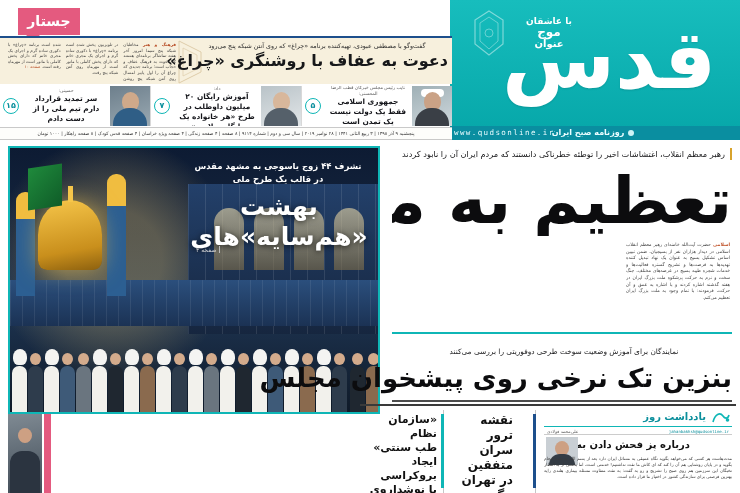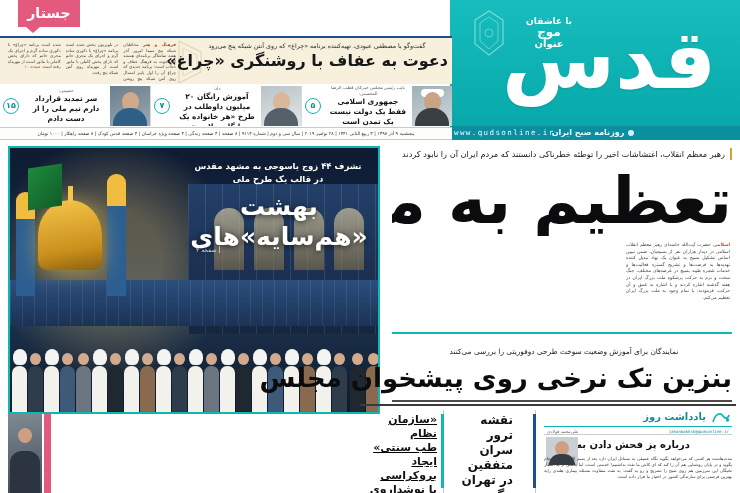--- a/index.html
+++ b/index.html
@@ -99,21 +99,21 @@
     color: #eafdff;
     font-size: 7.5px;
     letter-spacing: 1.4px;
     font-family: "DejaVu Sans Mono", monospace;
     z-index: 5;
   }
 
   
   .jostar-tab {
     position: absolute;
-    top: 0; left: 18px;
+    top: 8px; left: 18px;
     width: 62px; height: 27px;
     background: #e45a7f;
     color: #ffffff;
     font-size: 14px;
     line-height: 26px;
     text-align: center;
     font-weight: bold;
   }
   .jostar-tab::after {
     content: "";
@@ -615,21 +615,20 @@
     background: #1d4f8c;
   }
 
   
   .tebb {
     position: absolute;
     top: 410px; right: 296px;
     width: 84px; height: 83px;
     border-right: 1px solid #c6c6c6;
     padding-right: 6px;
-    text-decoration: underline;
   }
   .tebb-head {
     font-size: 11px;
     line-height: 14px;
     font-weight: bold;
     color: #111111;
     text-align: right;
     padding-top: 3px;
   }
   .tebb-bar {

